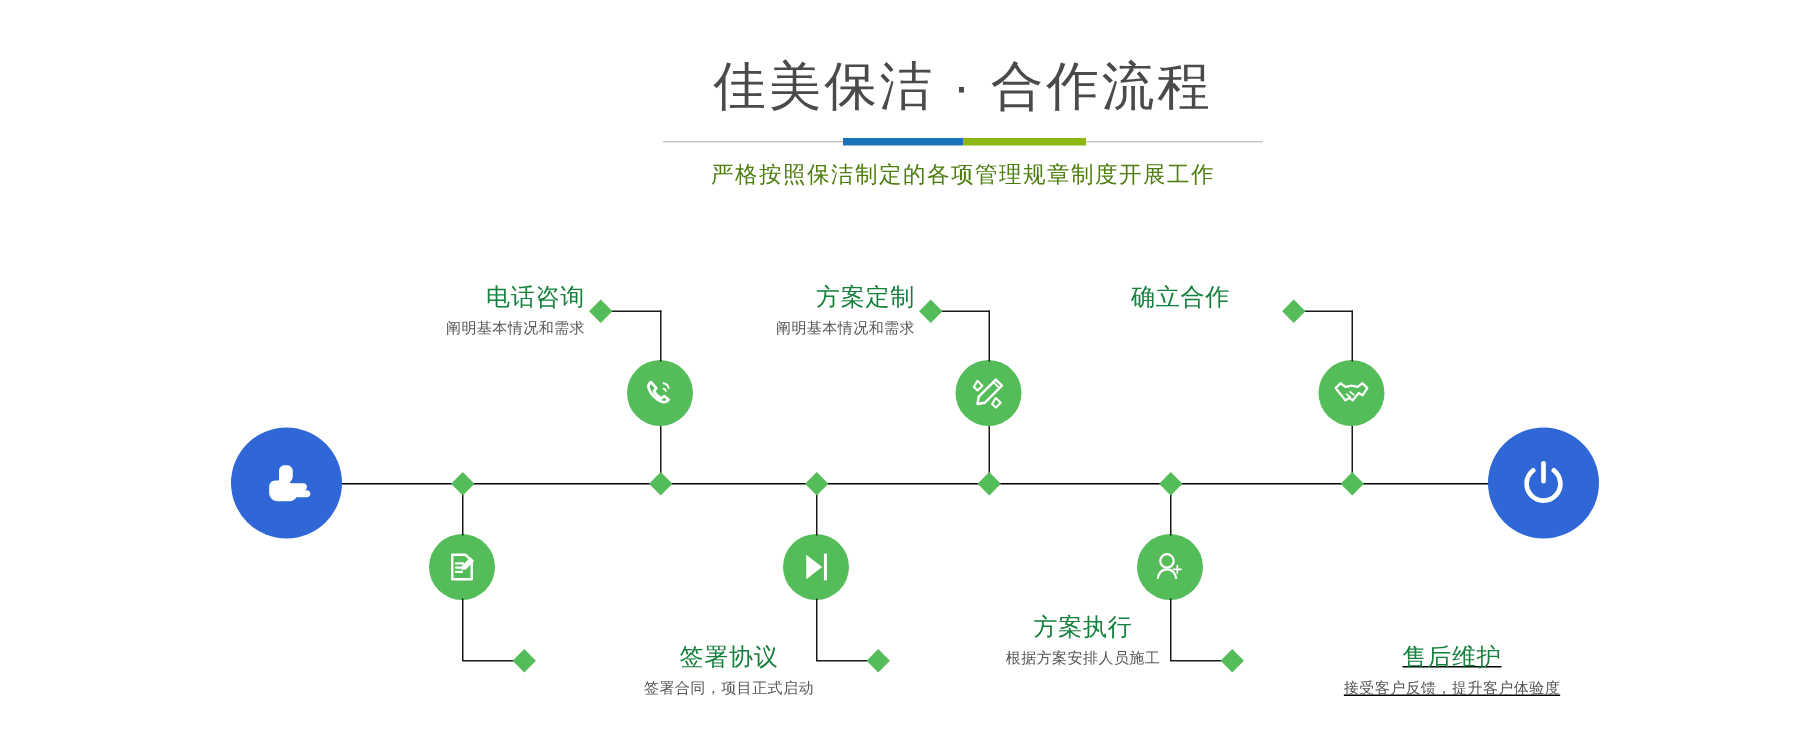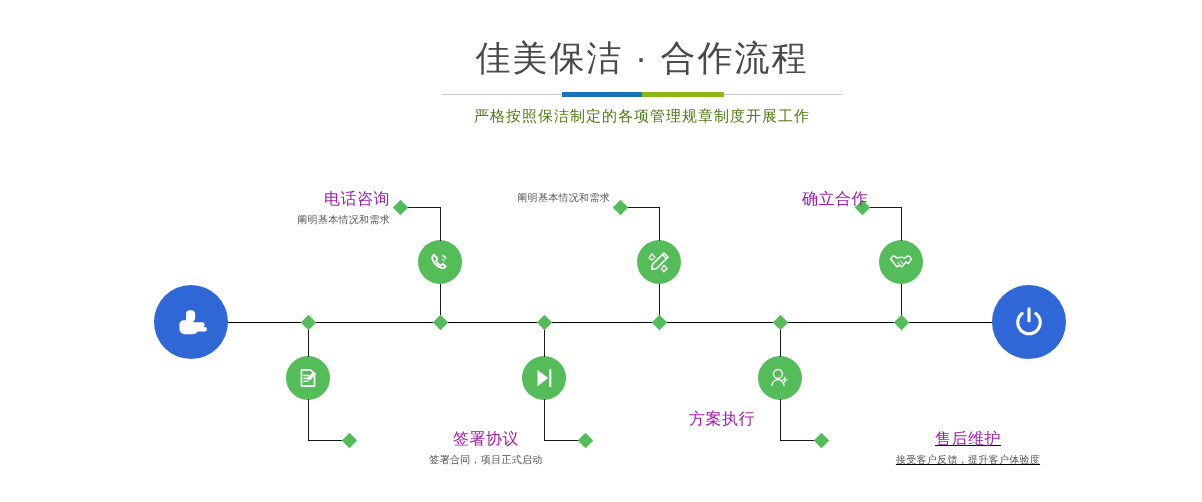--- a/index.html
+++ b/index.html
@@ -132,21 +132,21 @@
   }
   .connector.v { width: 1px; }
   .connector.h { height: 1px; }
 
   .label {
     position: absolute;
     white-space: nowrap;
   }
   .label .lab-title {
     font-size: 16px;
-    color: #a21caf;
+    color: #15803d;
     line-height: 22px;
     letter-spacing: 0.5px;
   }
   .label .lab-desc {
     font-size: 10px;
     color: #555555;
     line-height: 20px;
     letter-spacing: 0.3px;
   }
   .label.top { text-align: right; }
@@ -225,50 +225,52 @@
         <path fill="none" stroke="#ffffff" stroke-width="3.4" stroke-linejoin="round" d="M14 12l8 8-8 8-6-6z"></path>
         <path fill="none" stroke="#ffffff" stroke-width="3.4" stroke-linejoin="round" d="M44 40l8 8-8 8-6-6z"></path>
       </svg>
     </div>
     <div class="connector v" style="left:659px; top:207px; height:34px;"></div>
     <div class="connector h" style="left:620px; top:207px; width:40px;"></div>
     <div class="diamond" style="left:615px; top:202px;"></div>
     <div class="connector v" style="left:659px; top:284px; height:39px;"></div>
     <div class="diamond" style="left:654px; top:317px;"></div>
     <div class="label top" style="left:370px; top:188px; width:240px;">
+      <div class="lab-title">方案定制</div>
       <div class="lab-desc">阐明基本情况和需求</div>
     </div>
 
     <div class="node" style="left:522px; top:356px;">
       <svg width="26" height="26" viewBox="0 0 64 64">
         <path fill="#ffffff" d="M16 12l26 20-26 20z"></path>
         <rect fill="#ffffff" x="45" y="10" width="5" height="44"></rect>
       </svg>
     </div>
     <div class="connector v" style="left:544px; top:323px; height:34px;"></div>
     <div class="diamond" style="left:539px; top:317px;"></div>
     <div class="connector v" style="left:544px; top:399px; height:41px;"></div>
     <div class="connector h" style="left:544px; top:440px; width:40px;"></div>
     <div class="diamond" style="left:580px; top:435px;"></div>
     <div class="label bottom" style="left:592px; top:408px; width:260px;">
       <div class="lab-title">方案执行</div>
+      <div class="lab-desc">根据方案安排人员施工</div>
     </div>
 
     <div class="node" style="left:879px; top:240px;">
       <svg width="26" height="26" viewBox="0 0 64 64">
         <path fill="none" stroke="#ffffff" stroke-width="3.6" stroke-linejoin="round" d="M6 24l8-8 8 6 10-2 10 2 8-6 8 8-8 12-6-4-10 12-6-4-6 4-8-10z"></path>
         <path fill="none" stroke="#ffffff" stroke-width="2.8" stroke-linecap="round" d="M24 34l6 5M30 30l6 5"></path>
       </svg>
     </div>
     <div class="connector v" style="left:901px; top:207px; height:34px;"></div>
     <div class="connector h" style="left:862px; top:207px; width:40px;"></div>
     <div class="diamond" style="left:857px; top:202px;"></div>
     <div class="connector v" style="left:901px; top:284px; height:39px;"></div>
     <div class="diamond" style="left:896px; top:317px;"></div>
-    <div class="label top" style="left:628px; top:188px; width:240px;">
+    <div class="label top" style="left:580px; top:188px; width:240px;">
       <div class="lab-title">确立合作</div>
     </div>
 
     <div class="node" style="left:758px; top:356px;">
       <svg width="26" height="26" viewBox="0 0 64 64">
         <circle cx="27" cy="22" r="11" fill="none" stroke="#ffffff" stroke-width="3.6"></circle>
         <path fill="none" stroke="#ffffff" stroke-width="3.6" stroke-linecap="round" d="M12 50c2-9 8-14 15-14s13 5 15 14"></path>
         <path fill="none" stroke="#ffffff" stroke-width="3" stroke-linecap="round" d="M44 30v12M38 36h12"></path>
       </svg>
     </div>

